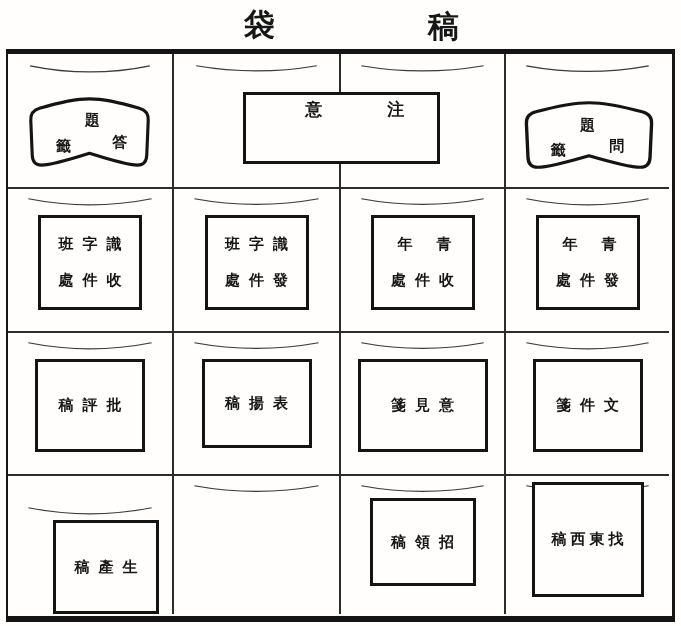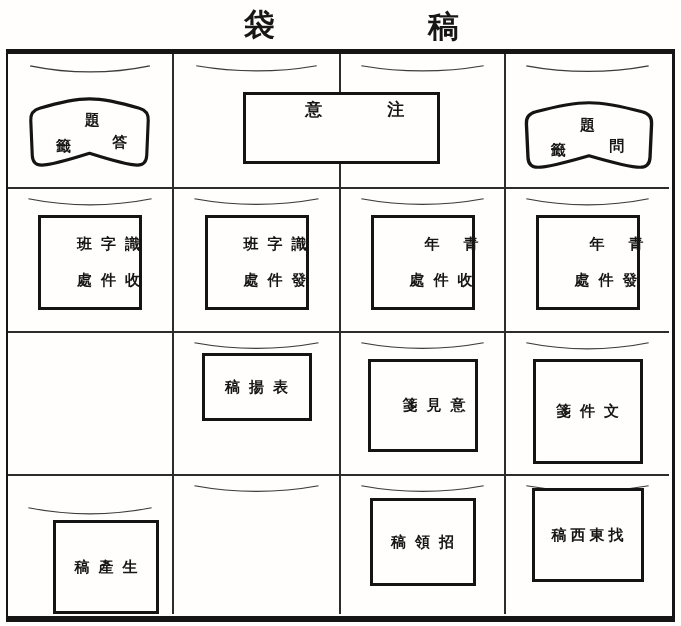--- a/index.html
+++ b/index.html
@@ -28,21 +28,21 @@
     border:3px solid #141414; box-sizing:border-box; background:#fffefc; z-index:3;
   }
   .notice-l1 { position:relative; height:26px; margin-top:3px; font-size:17px; font-weight:700; }
   .notice-l1 .nl { position:absolute; left:31%; }
   .notice-l1 .nr { position:absolute; left:74%; }
   .notice-l2 { text-align:center; font-size:16px; font-weight:700; letter-spacing:8px; text-indent:8px; margin-top:3px; white-space:nowrap; }
   .pbox {
     position:absolute; left:50%; transform:translateX(-50%);
     border:3px solid #141414; box-sizing:border-box; background:#fffefc;
   }
-  .pbox.two { display:flex; flex-direction:column; justify-content:space-evenly;padding-left:27px; }
+  .pbox.two { display:flex; flex-direction:column; justify-content:space-evenly; }
   .pbox.one { display:flex; align-items:center; justify-content:center; }
   .pline { text-align:center; font-size:15px; font-weight:700; letter-spacing:9px; text-indent:9px; white-space:nowrap; }
   .pline.wide { letter-spacing:24px; text-indent:24px;text-align:right; }
   .pline.tight { letter-spacing:4px; text-indent:4px; }
 </style>
 </head>
 <body>
 
 <div class="page">
 
@@ -139,44 +139,52 @@
       <div class="cell" style="left:498px; top:135px; width:163px; height:142px;">
         <svg class="arc" style="left:12px; top:6px;" width="139" height="17" viewBox="0 0 100 18" preserveAspectRatio="none">
           <path d="M6 4 Q50 17 94 4" fill="none" stroke="#3c3c3c" stroke-width="1.3"></path>
           </svg>
         <div class="pbox two" style="top:26px; width:104px; height:95px;">
           <div class="pline wide">年青</div>
           <div class="pline">處件發</div>
         </div>
       </div>
 
+      <div class="cell" style="left:0; top:279px; width:164px; height:141px;">
+        <svg class="arc" style="left:12px; top:6px;" width="140" height="17" viewBox="0 0 100 18" preserveAspectRatio="none">
+          <path d="M6 4 Q50 17 94 4" fill="none" stroke="#3c3c3c" stroke-width="1.3"></path>
+          </svg>
+        <div class="pbox one" style="top:26px; width:110px; height:93px;">
+          <div class="pline">稿評批</div>
+        </div>
+      </div>
 
       <div class="cell" style="left:166px; top:279px; width:165px; height:141px;">
         <svg class="arc" style="left:12px; top:6px;" width="141" height="17" viewBox="0 0 100 18" preserveAspectRatio="none">
           <path d="M6 4 Q50 16 94 4" fill="none" stroke="#3c3c3c" stroke-width="1.3"></path>
           </svg>
-        <div class="pbox one" style="top:20px; width:110px; height:68px;">
+        <div class="pbox one" style="top:26px; width:110px; height:89px;">
           <div class="pline">稿揚表</div>
         </div>
       </div>
 
       <div class="cell" style="left:333px; top:279px; width:163px; height:141px;">
         <svg class="arc" style="left:12px; top:6px;" width="139" height="17" viewBox="0 0 100 18" preserveAspectRatio="none">
           <path d="M6 4 Q50 16 94 4" fill="none" stroke="#3c3c3c" stroke-width="1.3"></path>
           </svg>
-        <div class="pbox one" style="top:26px; width:110px; height:93px;justify-content:flex-end;">
+        <div class="pbox one" style="top:26px; width:130px; height:93px;">
           <div class="pline">箋見意</div>
         </div>
       </div>
 
       <div class="cell" style="left:498px; top:279px; width:163px; height:141px;">
         <svg class="arc" style="left:12px; top:6px;" width="139" height="17" viewBox="0 0 100 18" preserveAspectRatio="none">
           <path d="M6 4 Q50 17 94 4" fill="none" stroke="#3c3c3c" stroke-width="1.3"></path>
           </svg>
-        <div class="pbox one" style="top:26px; width:110px; height:105px;">
+        <div class="pbox one" style="top:26px; width:110px; height:93px;">
           <div class="pline">箋件文</div>
         </div>
       </div>
 
       <div class="cell" style="left:0; top:444px; width:196px; height:138px;">
         <svg class="arc" style="left:12px; top:6px;" width="140" height="17" viewBox="0 0 100 18" preserveAspectRatio="none">
           <path d="M6 4 Q50 17 94 4" fill="none" stroke="#3c3c3c" stroke-width="1.3"></path>
           </svg>
         <div class="pbox one" style="top:22px; width:106px; height:94px;">
           <div class="pline">稿產生</div>
@@ -195,20 +203,20 @@
           </svg>
         <div class="pbox one" style="top:22px; width:106px; height:88px;">
           <div class="pline">稿領招</div>
         </div>
       </div>
 
       <div class="cell" style="left:498px; top:422px; width:163px; height:138px;">
         <svg class="arc" style="left:12px; top:6px;" width="139" height="17" viewBox="0 0 100 18" preserveAspectRatio="none">
           <path d="M6 4 Q50 15 94 4" fill="none" stroke="#3c3c3c" stroke-width="1.3"></path>
           </svg>
-        <div class="pbox one" style="top:12px; width:112px; height:94px;">
+        <div class="pbox one" style="top:6px; width:112px; height:115px;">
           <div class="pline tight">稿西東找</div>
         </div>
       </div>
 
     </div>
   </div>
 </div>
 
 </body></html>

